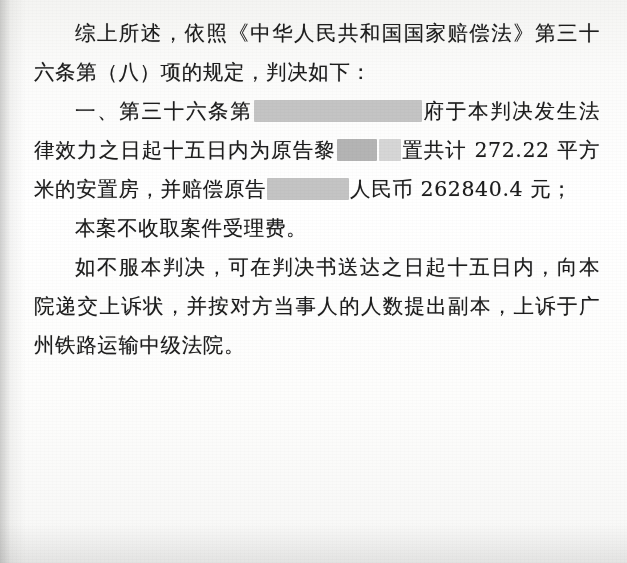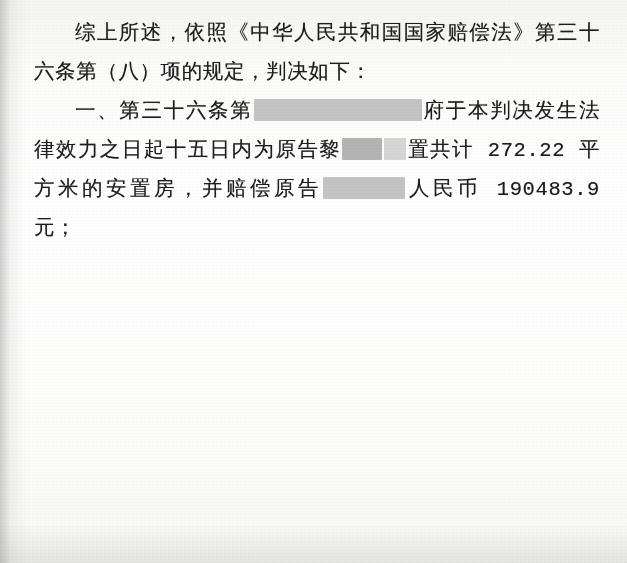--- a/index.html
+++ b/index.html
@@ -63,21 +63,21 @@
     line-height: 39px;
     color: #1d1d1d;
     letter-spacing: 0.6px;
     text-align: justify;
     text-justify: inter-ideograph;
     margin: 0 0 0 0;
     font-weight: 500;
     text-shadow: 0 0 0.7px rgba(0,0,0,0.45);
   }
 
-  .indent { text-indent: 2em; font-family: Liberation Mono, monospace; }
+  .indent { text-indent: 2em; }
 
   
   .redact {
     display: inline-block;
     vertical-align: -4px;
     height: 22px;
     border-radius: 1px;
     background: #c9c9c9;
     position: relative;
     margin: 0 1px;
@@ -89,17 +89,19 @@
 </style>
 </head>
 <body>
 
 <div id="page">
   <div id="left-edge"></div>
   <div id="bottom-edge"></div>
 
   <div id="doc-body">
       <p class="para indent"><span>综上所述，依照《中华人民共和国国家赔偿法》第三十六条第（八）项的规定，判决如下：</span></p>
-      <p class="para indent"><span>一、第三十六条第</span><span class="redact gray-mid" style="width: 168px;"></span><span>府于本判决发生法律效力之日起十五日内为原告黎</span><span class="redact gray-dark" style="width: 40px;"></span><span class="redact gray-light" style="width: 22px;"></span><span>置共计 272.22 平方米的安置房，并赔偿原告</span><span class="redact gray-mid" style="width: 82px;"></span><span>人民币 190483.9 元；</span></p>
+      <p class="para indent"><span>一、第三十六条第</span><span class="redact gray-mid" style="width: 168px;"></span><span>府于本判决发生法律效力之日起十五日内为原告黎</span><span class="redact gray-dark" style="width: 40px;"></span><span class="redact gray-light" style="width: 22px;"></span><span>置共计 272.22 平方米的安置房，并赔偿原告</span><span class="redact gray-mid" style="width: 82px;"></span><span>人民币 262840.4 元；</span></p>
+      <p class="para indent"><span>本案不收取案件受理费。</span></p>
+      <p class="para indent"><span>如不服本判决，可在判决书送达之日起十五日内，向本院递交上诉状，并按对方当事人的人数提出副本，上诉于广州铁路运输中级法院。</span></p>
     </div>
 
   <div id="grain"></div>
 </div>
 
 </body></html>

